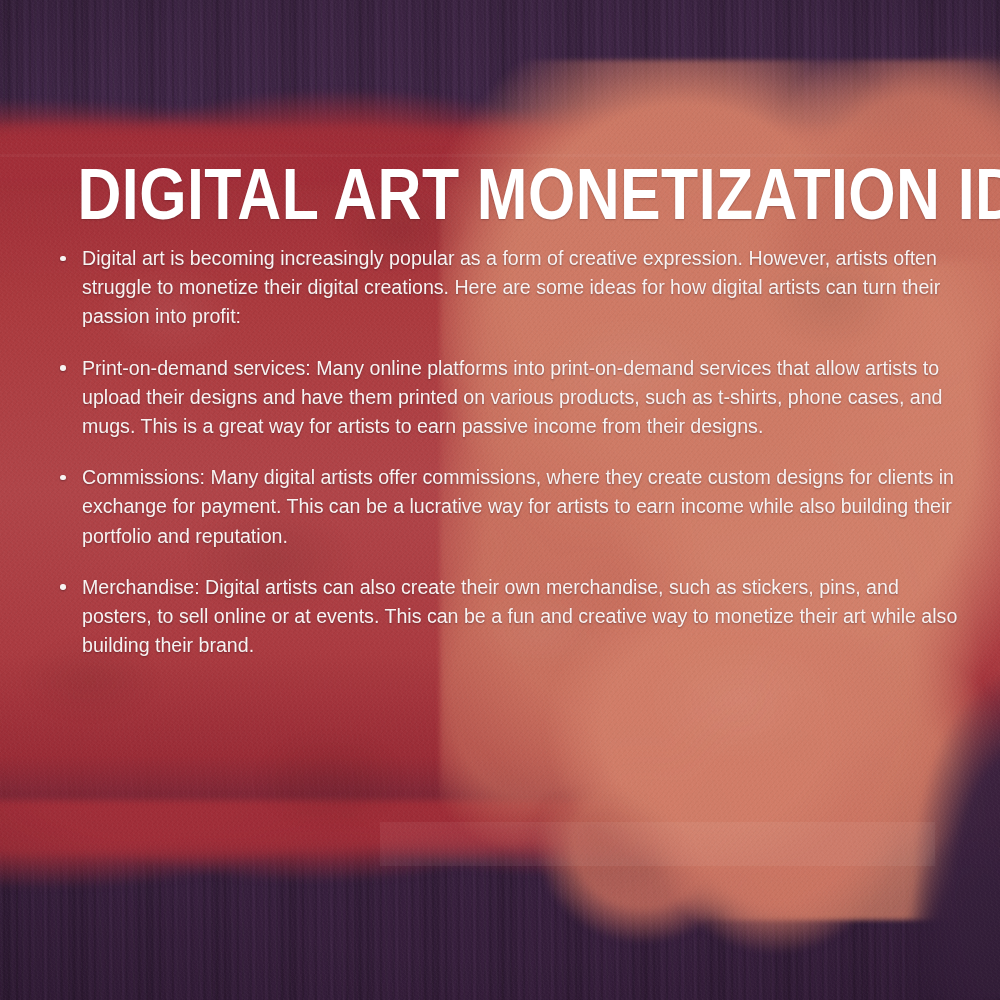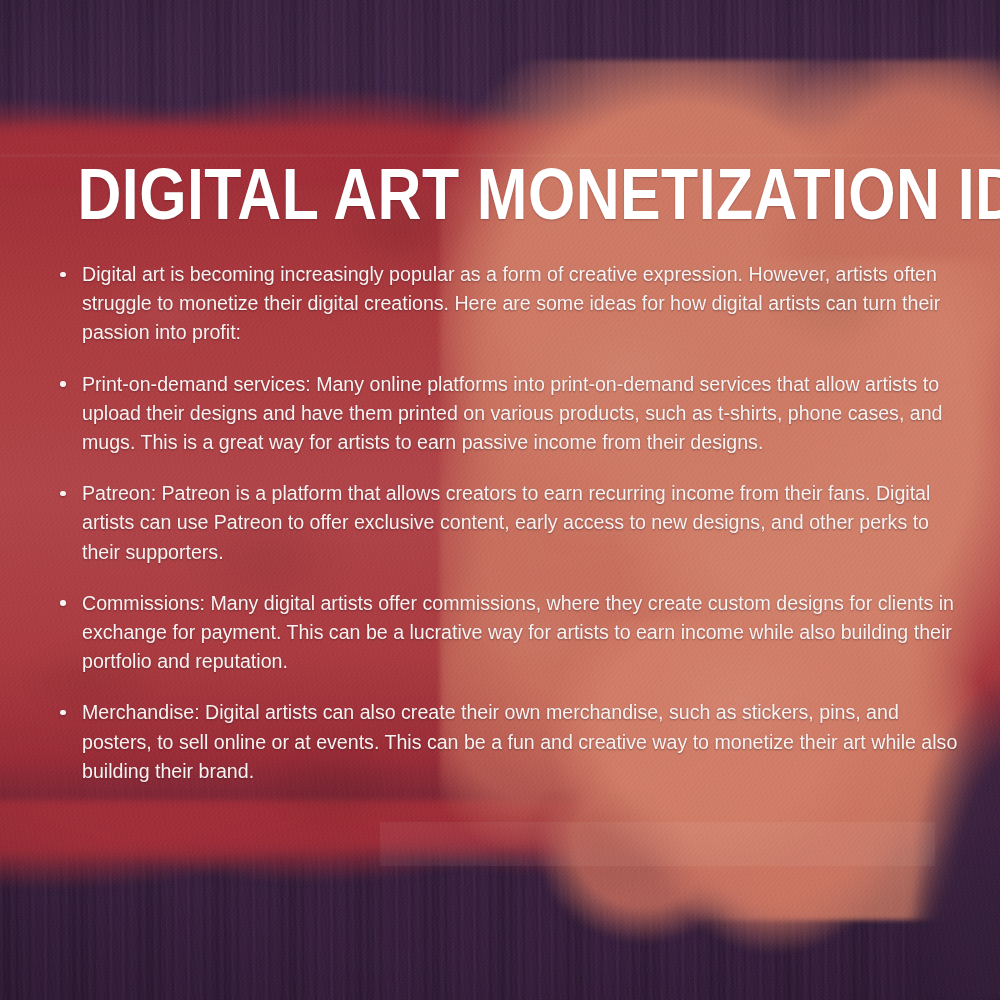--- a/index.html
+++ b/index.html
@@ -227,21 +227,21 @@
     letter-spacing:.5px;
     transform:scaleX(.845);
     transform-origin:50% 50%;
     white-space:nowrap;
     text-shadow:0 1px 2px rgba(60,16,28,.30);
   }
 
   .bullet-list {
     position:absolute;
     left:52px;
-    top:260px;
+    top:244px;
     width:906px;
     list-style:none;
   }
   .bullet-item {
     position:relative;
     padding-left:30px;
     margin-bottom:22px;
     color:#f7f3f2;
     font-size:19.6px;
     line-height:29.2px;
@@ -288,24 +288,20 @@
       <li class="bullet-item">
         <span class="bullet-dot"></span>
         <span class="bullet-text">Digital art is becoming increasingly popular as a form of creative expression. However, artists often struggle to monetize their digital creations. Here are some ideas for how digital artists can turn their passion into profit:</span>
       </li>
 
       <li class="bullet-item">
         <span class="bullet-dot"></span>
         <span class="bullet-text">Print-on-demand services: Many online platforms into print-on-demand services that allow artists to upload their designs and have them printed on various products, such as t-shirts, phone cases, and mugs. This is a great way for artists to earn passive income from their designs.</span>
       </li>
 
-      <li class="bullet-item">
-        <span class="bullet-dot"></span>
-        <span class="bullet-text">Patreon: Patreon is a platform that allows creators to earn recurring income from their fans. Digital artists can use Patreon to offer exclusive content, early access to new designs, and other perks to their supporters.</span>
-      </li>
 
       <li class="bullet-item">
         <span class="bullet-dot"></span>
         <span class="bullet-text">Commissions: Many digital artists offer commissions, where they create custom designs for clients in exchange for payment. This can be a lucrative way for artists to earn income while also building their portfolio and reputation.</span>
       </li>
 
       <li class="bullet-item">
         <span class="bullet-dot"></span>
         <span class="bullet-text">Merchandise: Digital artists can also create their own merchandise, such as stickers, pins, and posters, to sell online or at events. This can be a fun and creative way to monetize their art while also building their brand.</span>
       </li>

